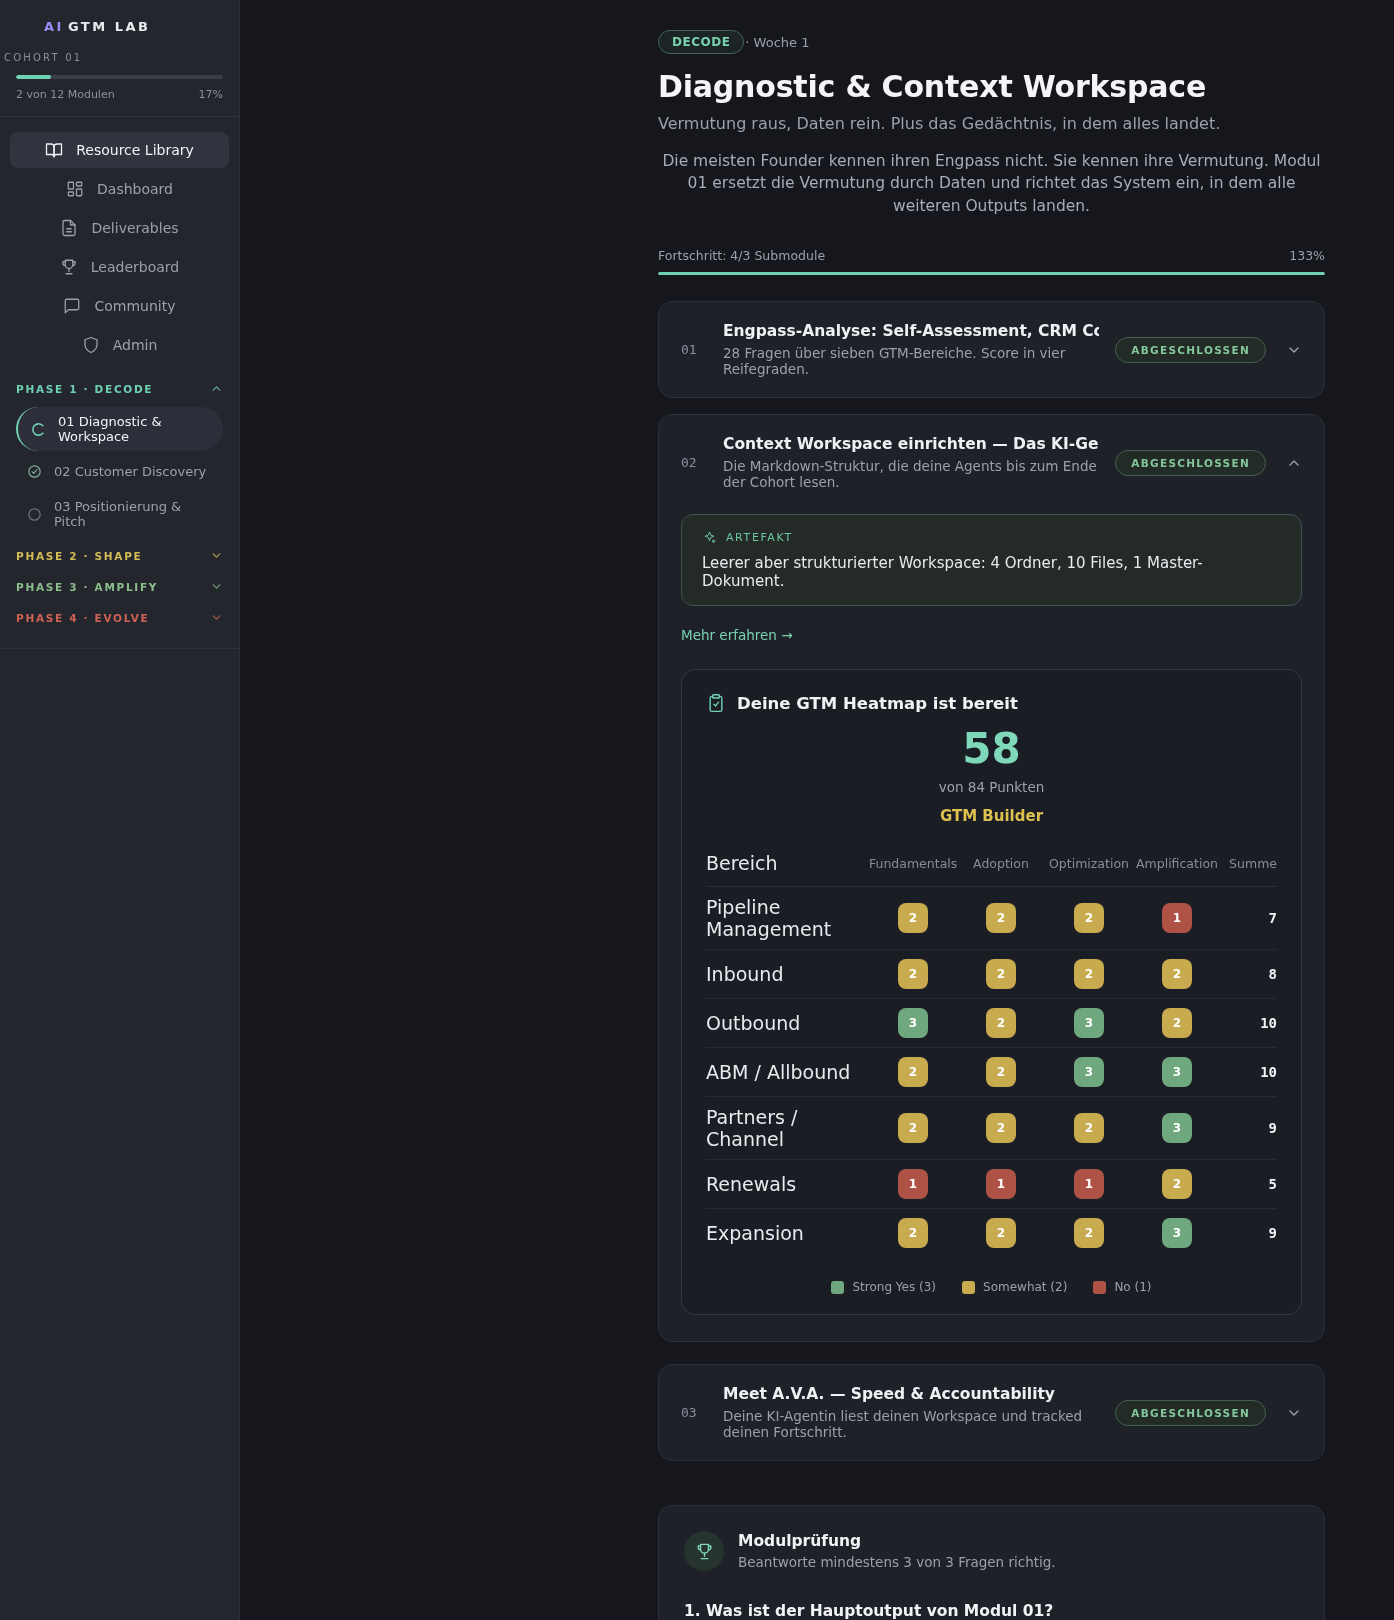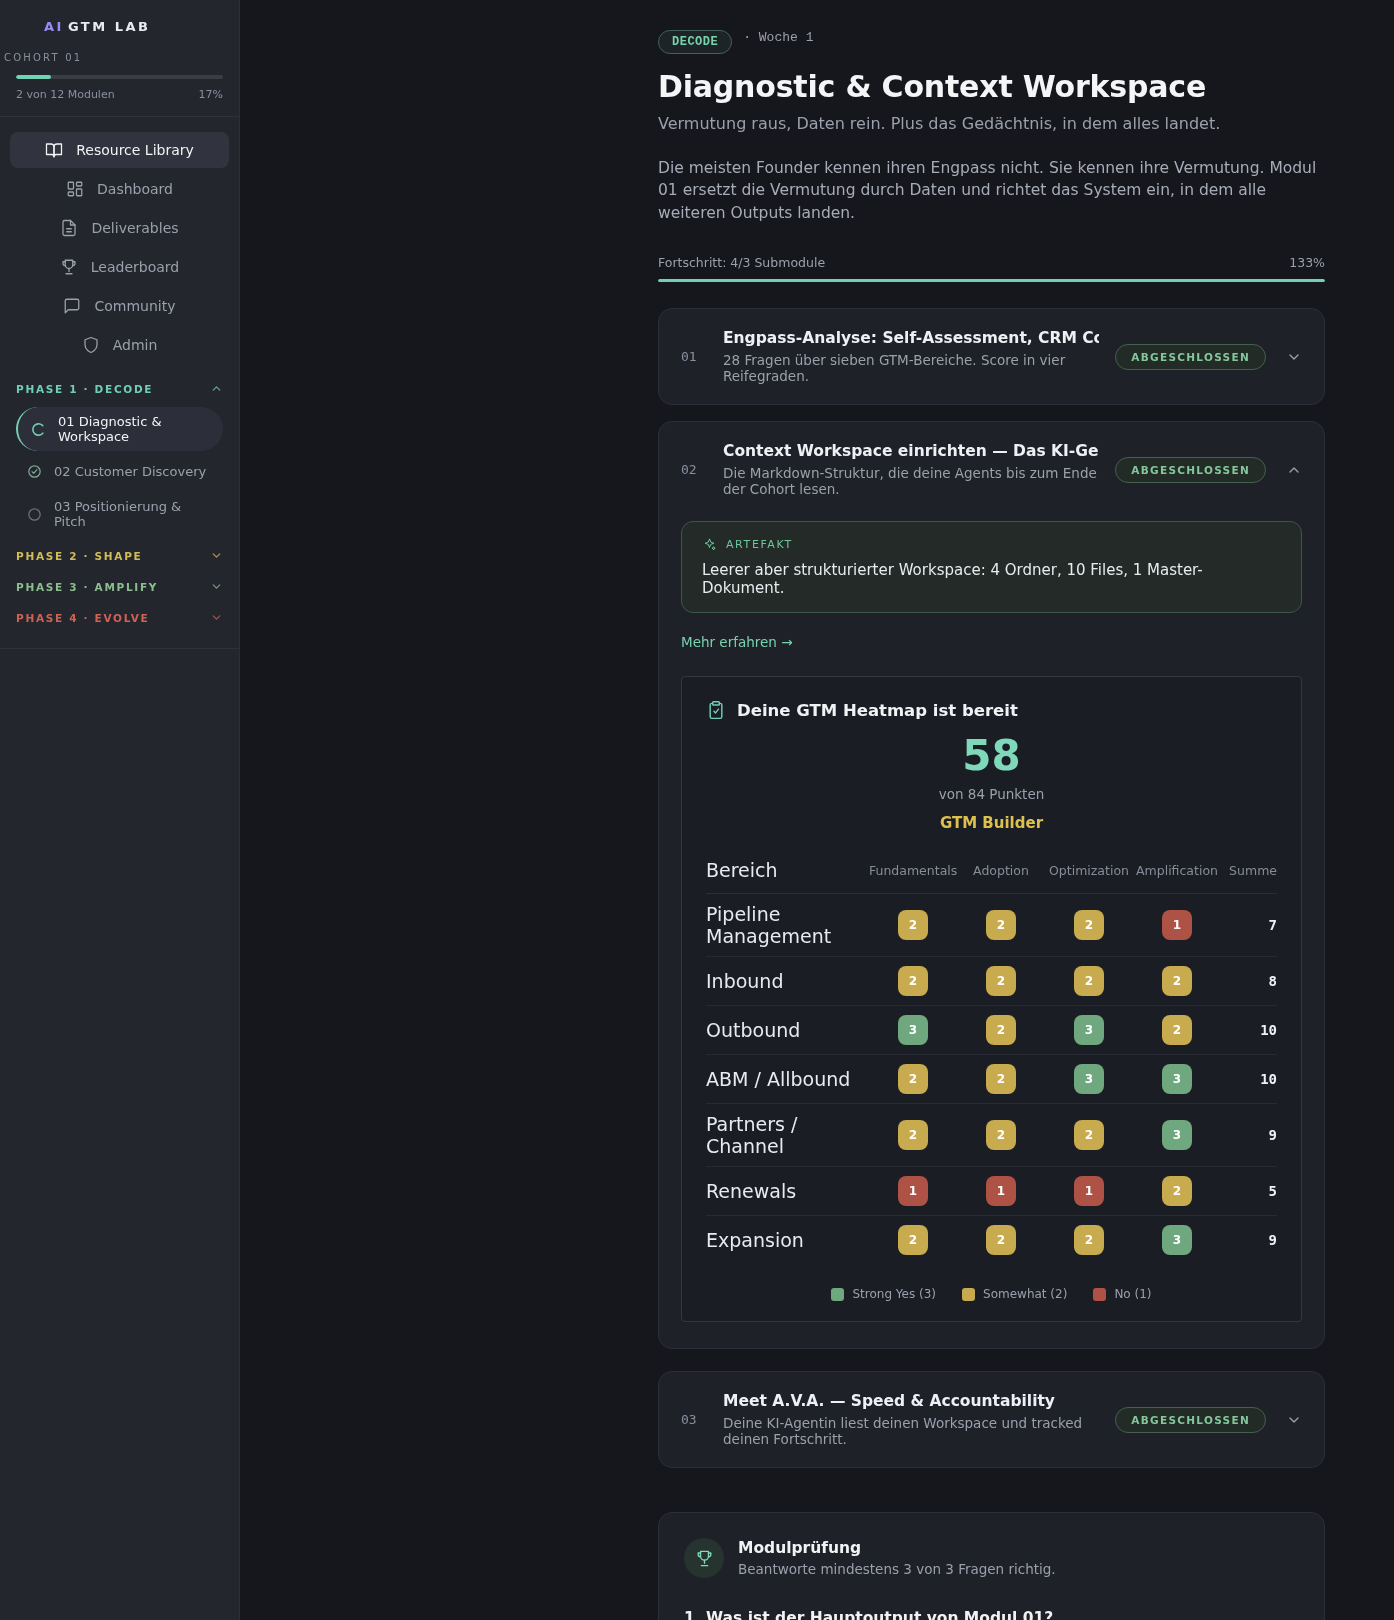--- a/index.html
+++ b/index.html
@@ -40,27 +40,27 @@
   .icon-teal { color:#71d1b3; }
   .icon-check { color:#7da893; }
   .icon-dim { color:#6a7080; }
   .bonus { display:flex; align-items:center; gap:10px; padding:15px 16px; font-size:13px; color:#5e636f; cursor:pointer; }
   .bonus svg { width:15px; height:15px; flex:none; }
 
   
   .main { flex:1; min-width:0; }
   .content { width:667px; margin-left:418px; padding-top:30px; }
 
-  .badge-row { display:flex; align-items:flex-start; gap:11px;font-family:Liberation Mono, monospace; }
+  .badge-row { display:flex; align-items:center; gap:1px; }
   .decode-badge { border:1px solid #41615a; color:#79d2ae; background:rgba(121,210,174,.07);
     font-size:12px; font-weight:700; letter-spacing:.5px; padding:4px 13px; border-radius:999px; }
   .week { font-size:13px; color:#9aa0ac; }
   h1.page-title { margin:15px 0 0; font-size:30px; font-weight:700; letter-spacing:-.2px; color:#f4f5f7; }
   .subtitle { margin-top:10px; font-size:16px; color:#9aa0ac; }
-  .intro { margin-top:24px; font-size:15.5px; line-height:1.45; color:#a6acb8; }
+  .intro { margin-top:17px; font-size:15.5px; line-height:1.45; color:#a6acb8;text-align:center; }
   .prog-row { margin-top:31px; display:flex; justify-content:space-between; font-size:12.5px; color:#9aa0ac; }
   .prog-bar { margin-top:9px; height:3px; border-radius:2px; background:#3a3d46; overflow:hidden; }
   .prog-bar .fill { height:100%; background:#71d1b3; border-radius:2px; }
 
   .mod-card { margin-top:16px; background:#1f2129; border:1px solid #2c2f38; border-radius:14px; }
   .mod-card.first { margin-top:26px; }
   .mod-head { display:flex; align-items:center; gap:16px; padding:20px 22px; cursor:pointer; }
   .mod-num { font-family:"DejaVu Sans Mono", monospace; font-size:13px; color:#8a8fa0; width:26px; flex:none; }
   .mod-titles { flex:1; min-width:0; }
   .mod-title { font-size:15.5px; font-weight:700; color:#eef0f3; white-space:nowrap; overflow:hidden; }
@@ -70,21 +70,21 @@
   .chev { color:#9aa0ac; margin-left:4px; flex:none; }
   .chev svg { width:16px; height:16px; display:block; }
 
   .mod-body { padding:4px 22px 26px; }
   .artefakt { background:#232a28; border:1px solid #3c564c; border-radius:12px; padding:15px 20px; }
   .artefakt-head { display:flex; align-items:center; gap:9px; color:#6fc79c; font-size:11px; font-weight:400; letter-spacing:1.6px; }
   .artefakt-head svg { width:15px; height:15px; }
   .artefakt-text { margin-top:9px; font-size:15px; color:#e9ebef; }
   .more-link { display:inline-block; margin-top:21px; font-size:13.5px; color:#79d2ae; cursor:pointer; text-decoration:none; }
 
-  .heat-card { margin-top:25px; background:#1b1d24; border:1px solid #343843; border-radius:4px; padding:23px 24px 20px; }
+  .heat-card { margin-top:25px; background:#1b1d24; border:1px solid #343843; border-radius:14px; padding:23px 24px 20px; }
   .heat-head { display:flex; align-items:center; gap:11px; font-size:16.5px; font-weight:700; color:#f1f2f4; }
   .heat-head svg { width:20px; height:20px; color:#71d1b3; flex:none; }
   .score-block { text-align:center; margin-top:15px; }
   .score { font-size:42px; font-weight:700; color:#7fd8ba; line-height:1; }
   .score-cap { margin-top:9px; font-size:13.5px; color:#9aa0ac; }
   .tier { margin-top:12px; font-size:15px; font-weight:700; color:#ddc14f; }
 
   .heat-table { margin-top:27px; }
   .ht-row { display:flex; align-items:center; }
   .ht-header { font-size:12.5px; color:#878c99; padding-bottom:12px; border-bottom:1px solid #2b2e37; }

